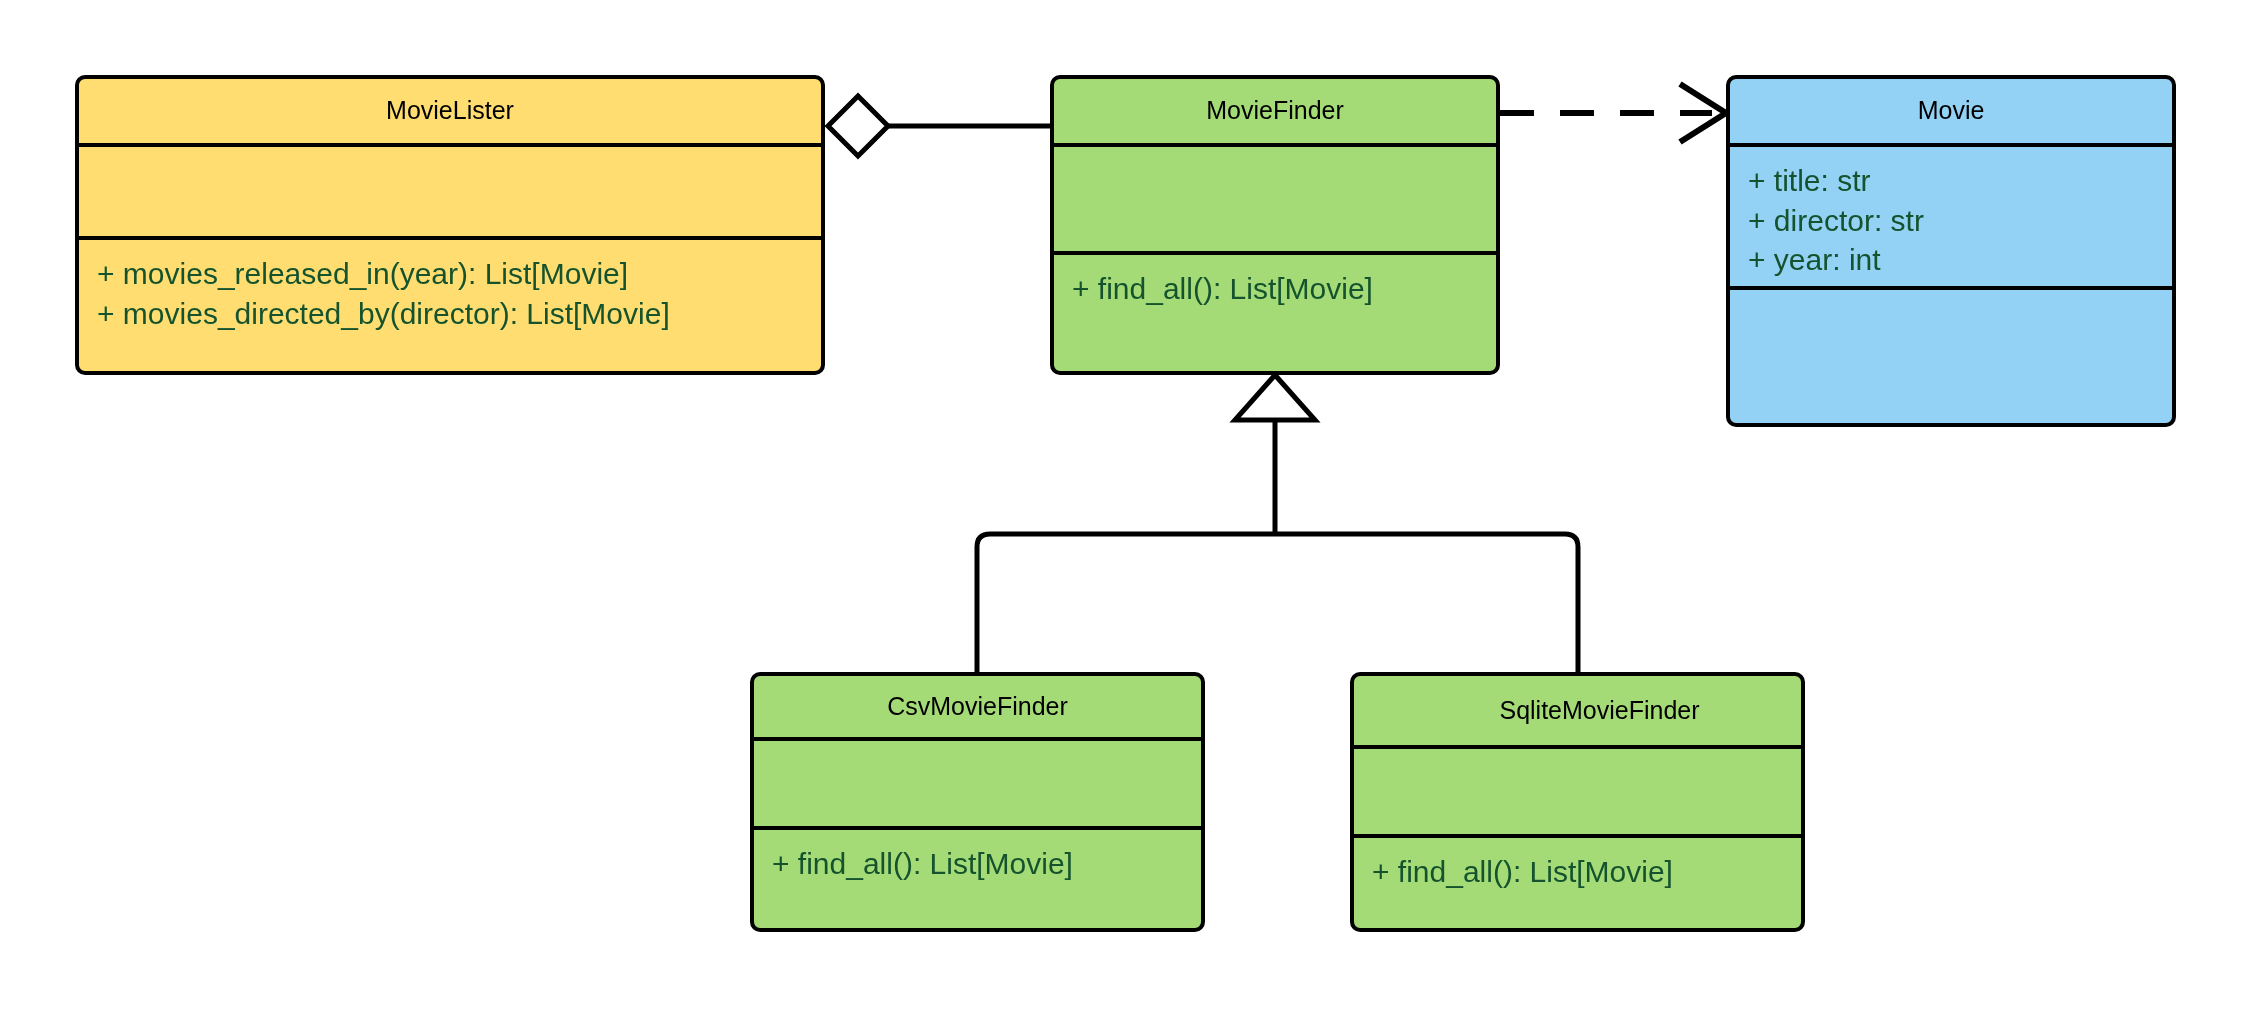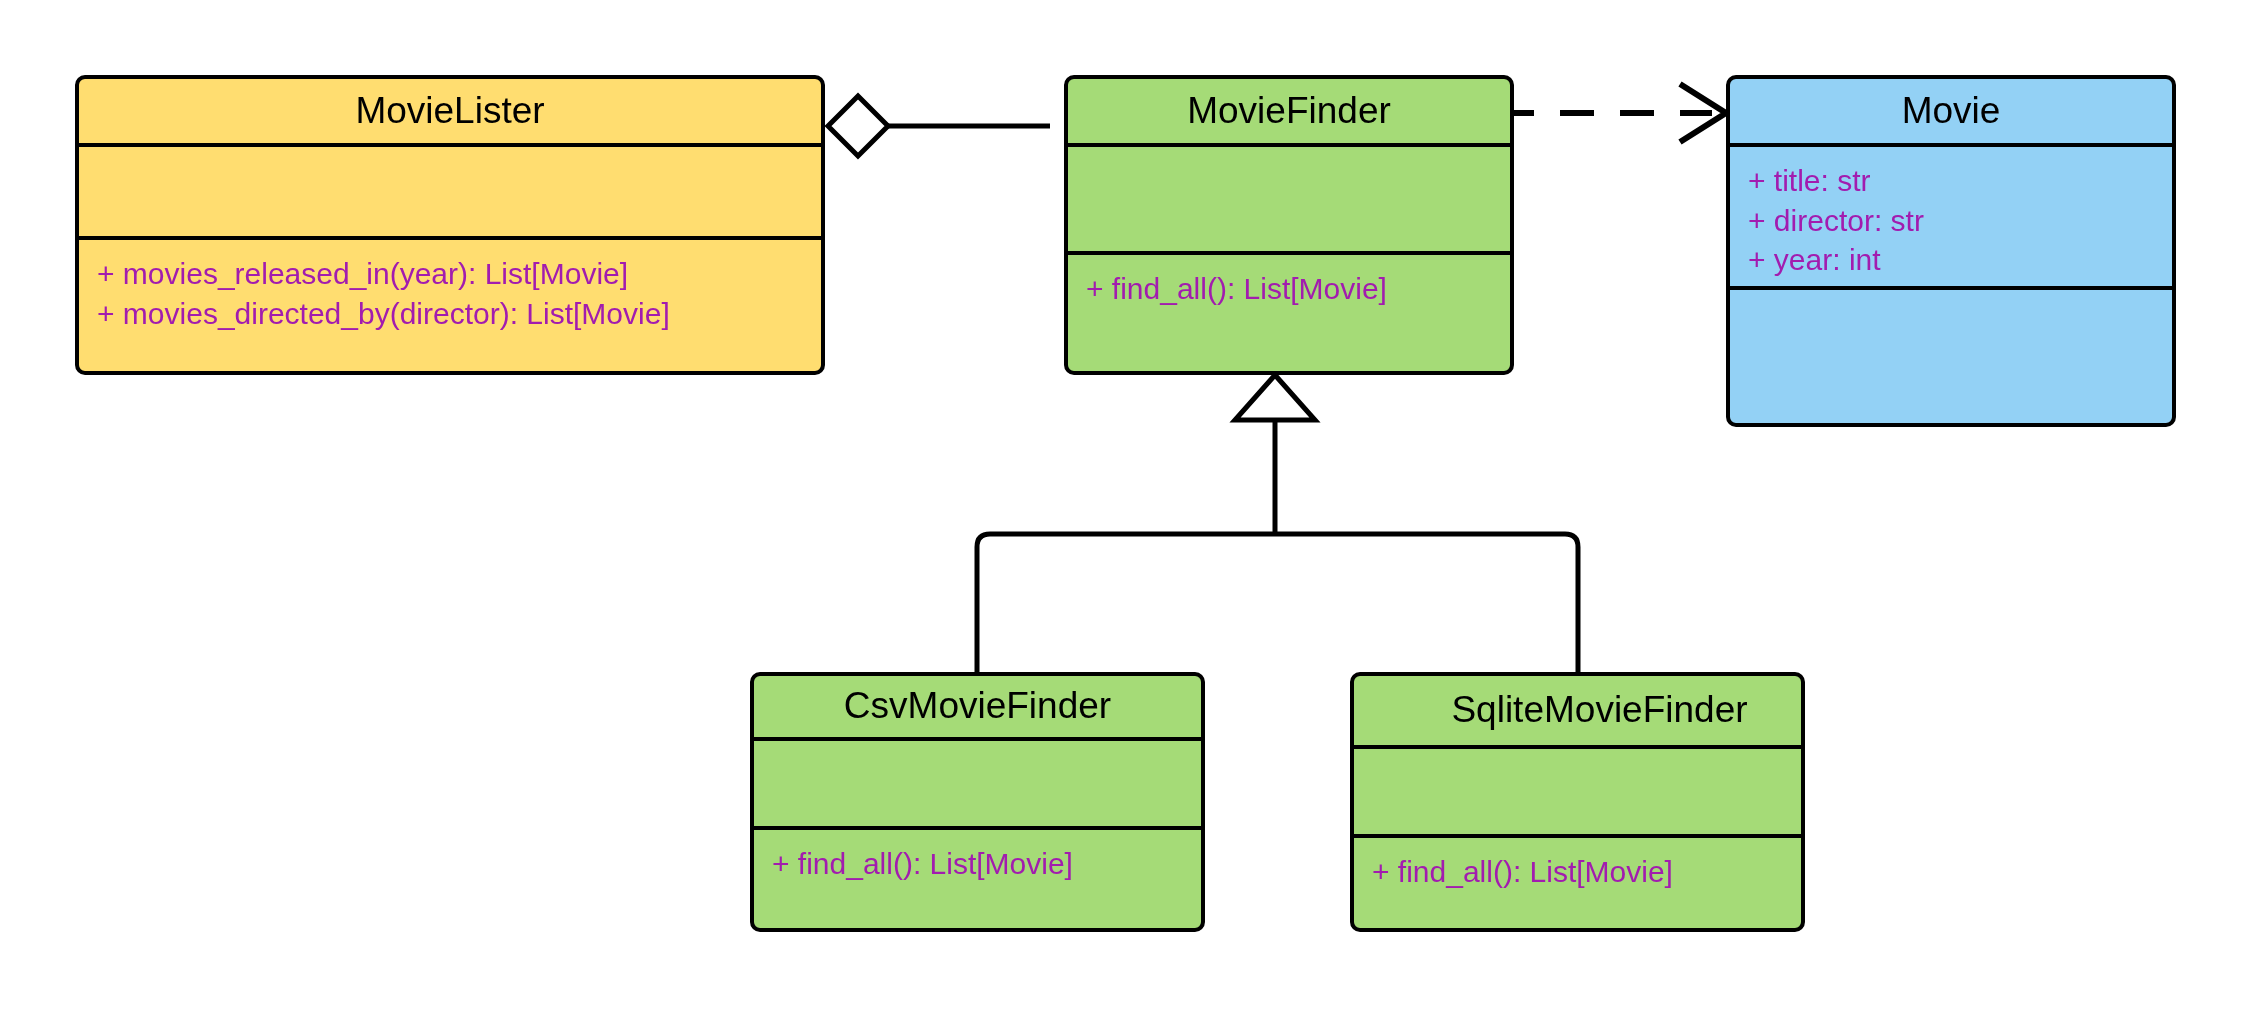--- a/index.html
+++ b/index.html
@@ -44,38 +44,38 @@
   }
   .cmp-name {
     display: flex;
     align-items: center;
     justify-content: center;
   }
   .cmp-members {
     padding: 14px 18px 0 18px;
   }
   .class-title {
-    font-size: 37px;
+    font-size: 25px;
     color: #000000;
     line-height: 1.1;
     white-space: nowrap;
   }
   .member-line {
     font-size: 30px;
-    color: #a21caf;
+    color: #14532d;
     line-height: 1.32;
     white-space: nowrap;
   }
   
   #class-movielister { left: 75px;   top: 75px;  width: 750px; height: 300px; background: #FFDD70; }
   #class-movielister .cmp-name     { height: 64px; }
   #class-movielister .cmp-attrs    { height: 93px; }
   #class-movielister .cmp-methods  { flex: 1; }
 
-  #class-moviefinder { left: 1050px; top: 75px;  width: 450px; height: 300px; background: #A5DB77; margin-left: 14px; }
+  #class-moviefinder { left: 1050px; top: 75px;  width: 450px; height: 300px; background: #A5DB77; }
   #class-moviefinder .cmp-name     { height: 64px; }
   #class-moviefinder .cmp-attrs    { height: 108px; }
   #class-moviefinder .cmp-methods  { flex: 1; }
 
   #class-movie { left: 1726px; top: 75px; width: 450px; height: 352px; background: #93D1F5; }
   #class-movie .cmp-name     { height: 64px; }
   #class-movie .cmp-attrs    { height: 143px; }
   #class-movie .cmp-methods  { flex: 1; }
 
   #class-csvmoviefinder { left: 750px;  top: 672px; width: 455px; height: 260px; background: #A5DB77; }

